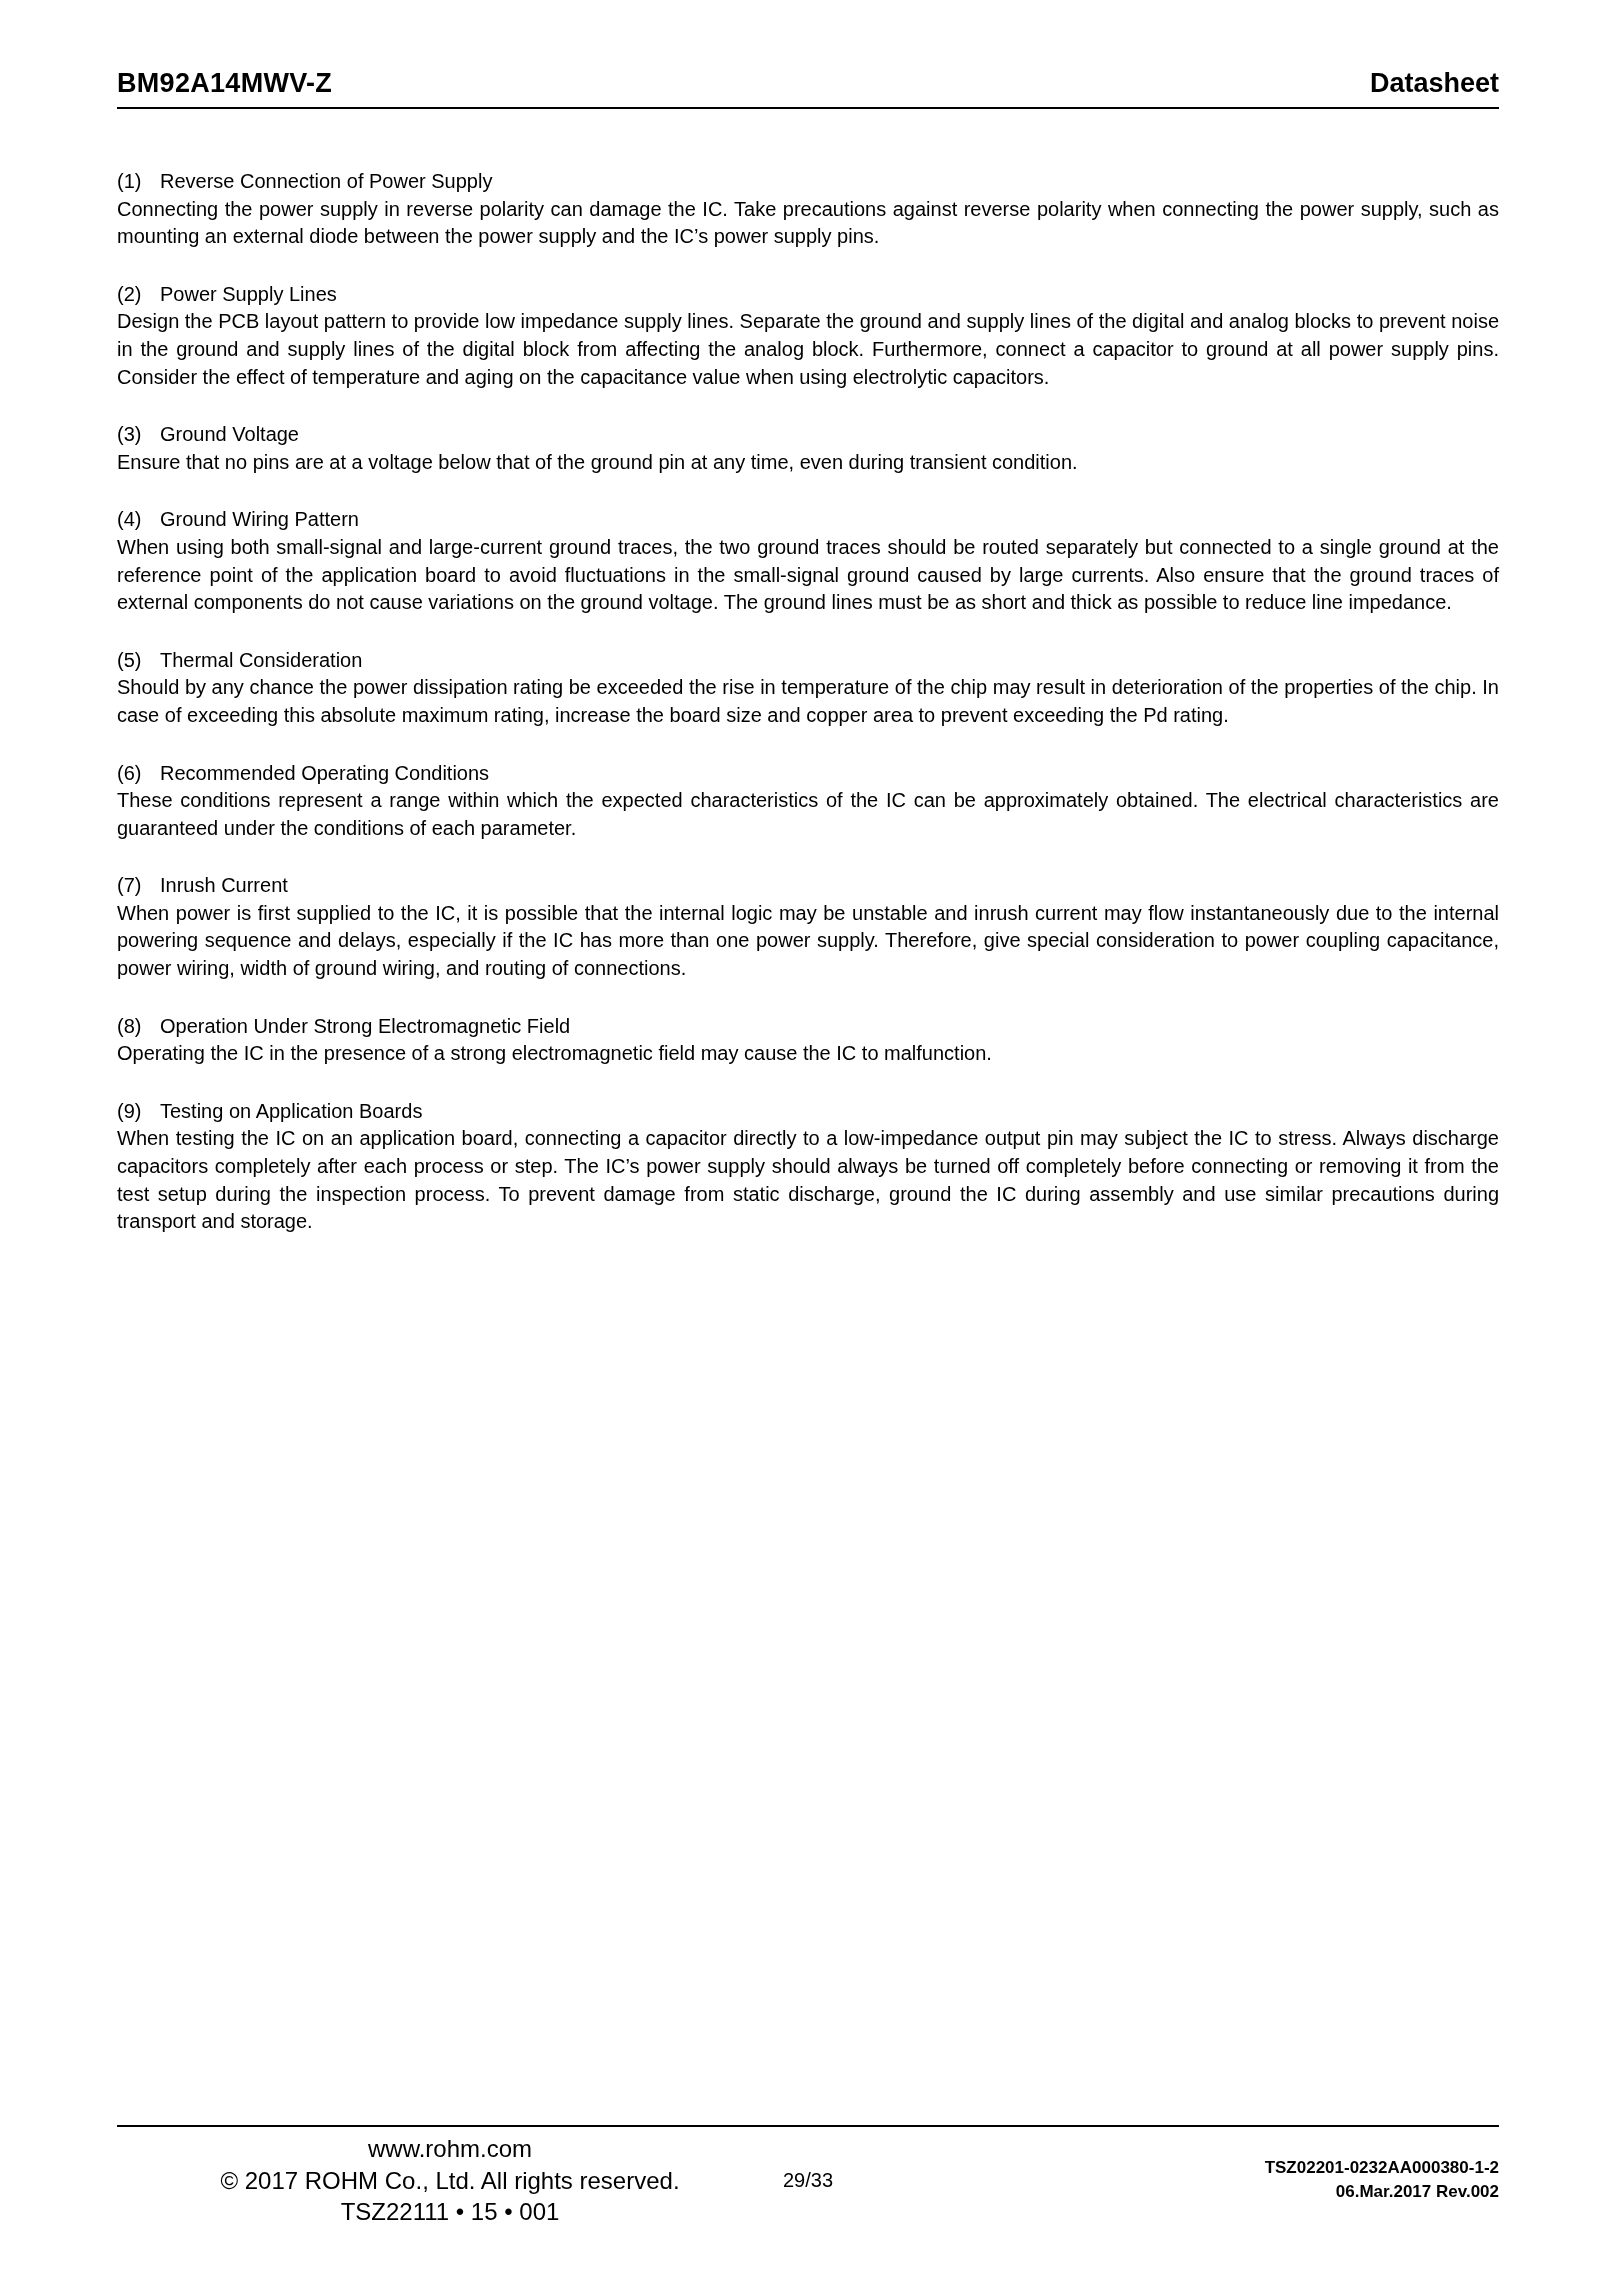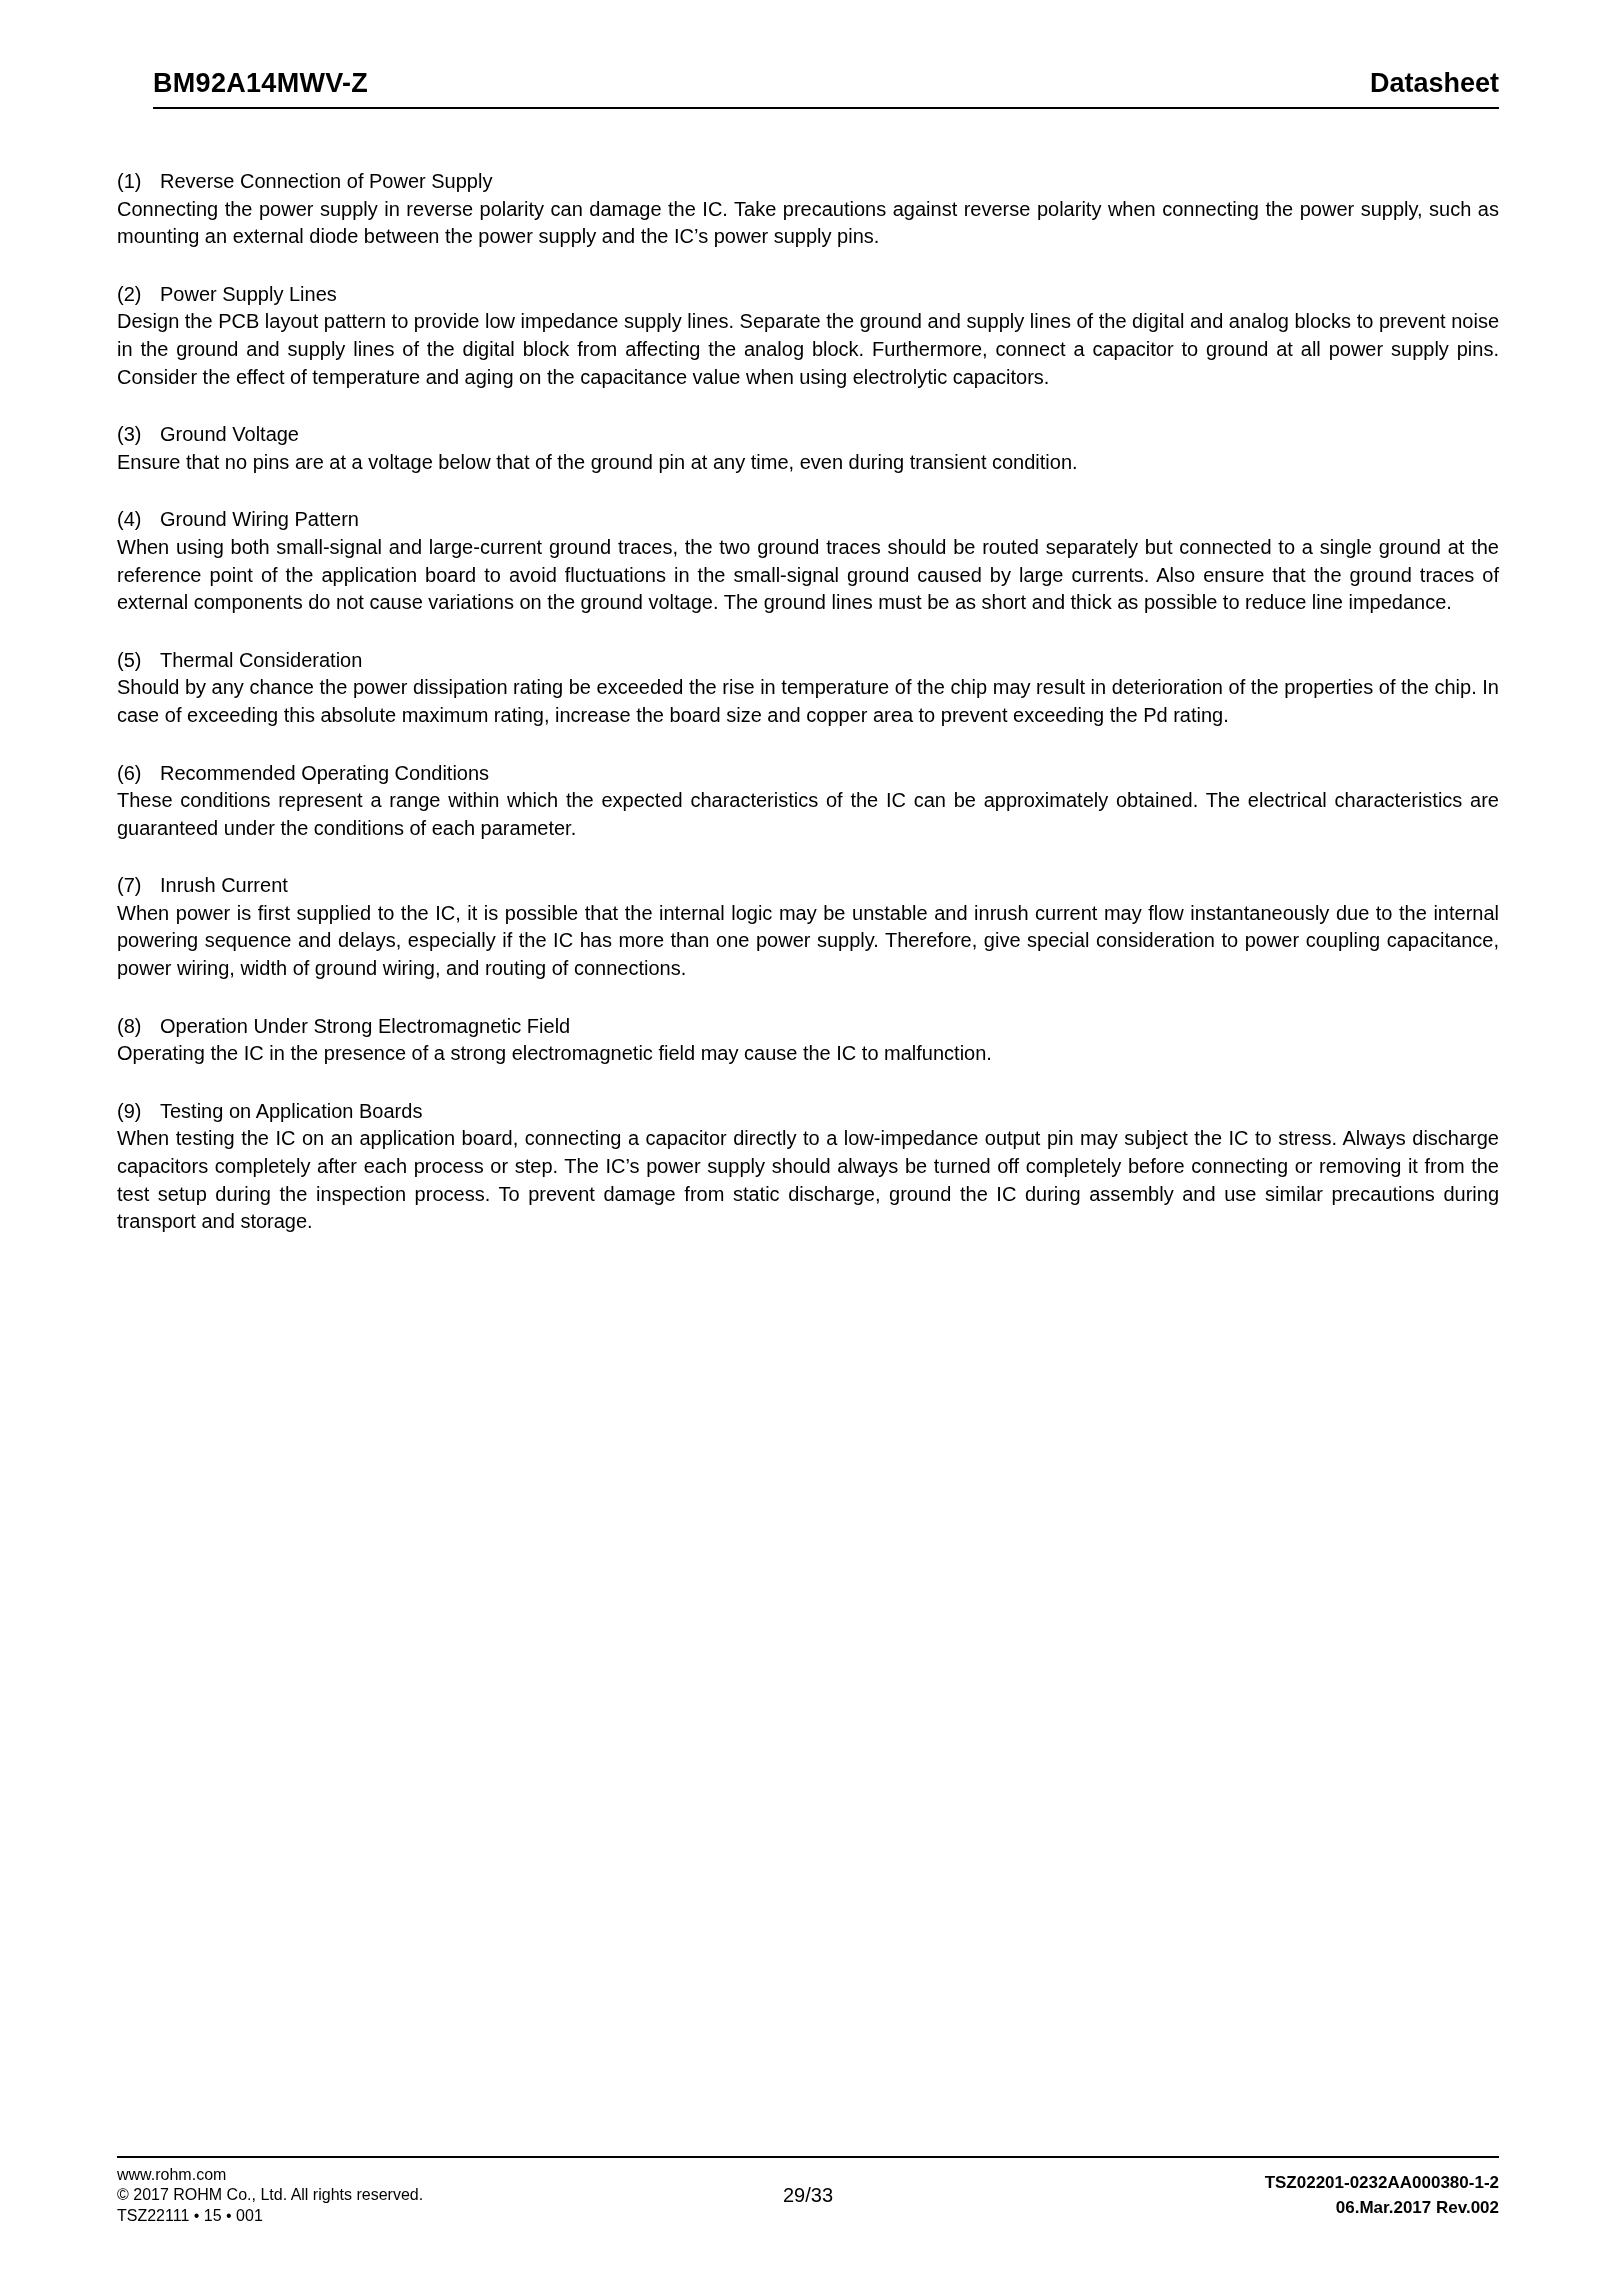--- a/index.html
+++ b/index.html
@@ -19,21 +19,20 @@
   .header {
     position: absolute;
     top: 68px;
     left: 117px;
     right: 117px;
     display: flex;
     justify-content: space-between;
     align-items: flex-end;
     padding-bottom: 7.8px;
     border-bottom: 2.6px solid #000000;
-    margin-left: 36px;
   }
   .part-number {
     font-size: 27px;
     font-weight: bold;
     letter-spacing: 0.3px;
   }
   .doc-type {
     font-size: 27px;
     font-weight: bold;
   }
@@ -76,23 +75,24 @@
     left: 117px;
     right: 117px;
     bottom: 57px;
     border-top: 2px solid #000000;
     padding-top: 6.5px;
     display: flex;
     justify-content: space-between;
     align-items: center;
   }
   .footer-left {
-    font-size: 16px;
+    font-size: 24px;
     line-height: 1.3;
     flex: 1 1 0;
+    text-align: center;
   }
   .footer-center {
     font-size: 20px;
     flex: 0 0 auto;
     text-align: center;
   }
   .footer-right {
     font-size: 17px;
     font-weight: bold;
     line-height: 1.45;

